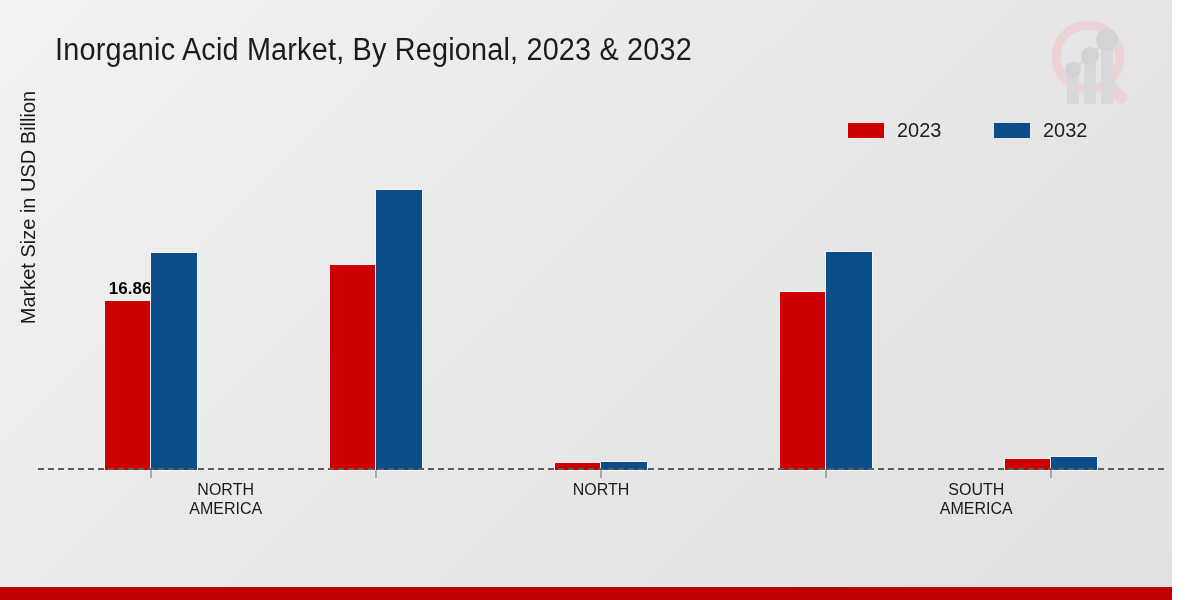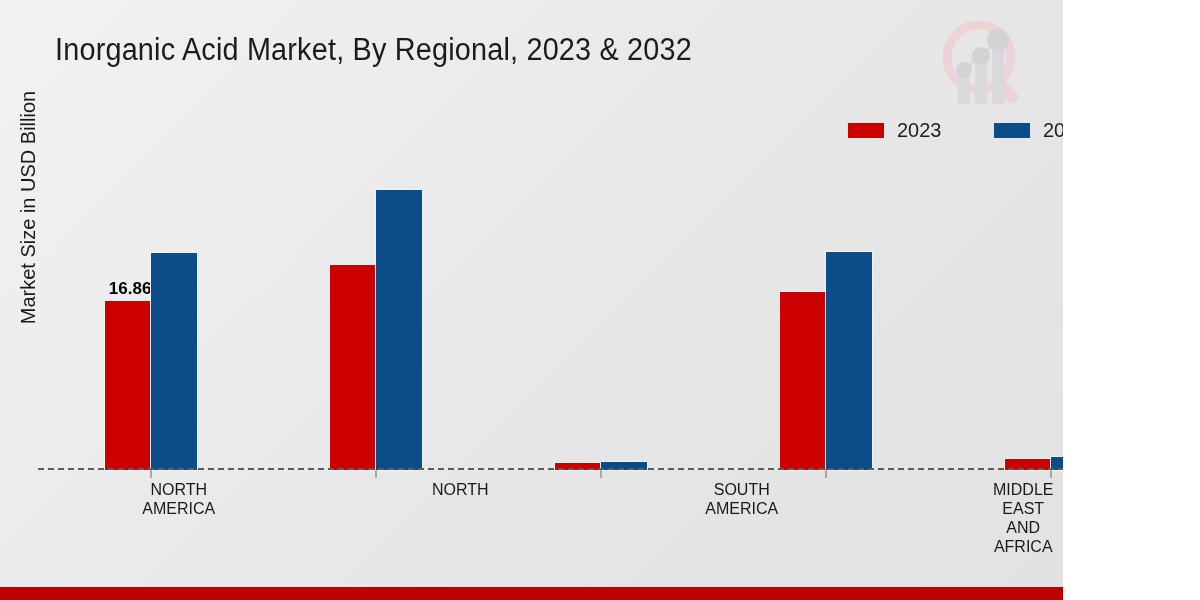--- a/index.html
+++ b/index.html
@@ -7,21 +7,21 @@
     padding: 0;
   }
   body {
     width: 1200px;
     height: 600px;
     font-family: "Liberation Sans", sans-serif;
     overflow: hidden;
   }
   .canvas {
     position: relative;
-    width: 1063px;
+    width: 1172px;
     height: 600px;
     background: linear-gradient(135deg, #f2f2f2 0%, #eaeaea 40%, #e4e4e4 75%, #e2e2e2 100%);
     overflow: hidden;
   }
 
   
   .chart-title {
     position: absolute;
     left: 55px;
     top: 32px;
@@ -264,22 +264,18 @@
           <span class="tick"></span>
         </div>
       </div>
     <div class="baseline"></div>
     <div class="cats" id="cats">
         <div class="cat">NORTH
 AMERICA</div>
         <div class="cat">NORTH</div>
         <div class="cat">SOUTH
 AMERICA</div>
-        <div class="cat">MIDDLE
-EAST
-AND
-AFRICA</div>
       </div>
   </div>
 
   <div class="footer-strip"></div>
 
 </div>
 
 </body></html>

